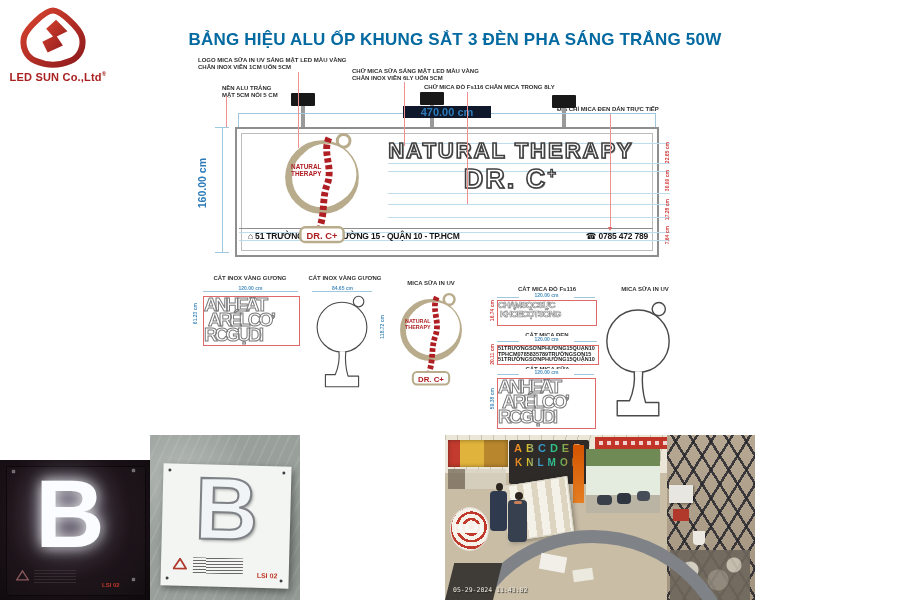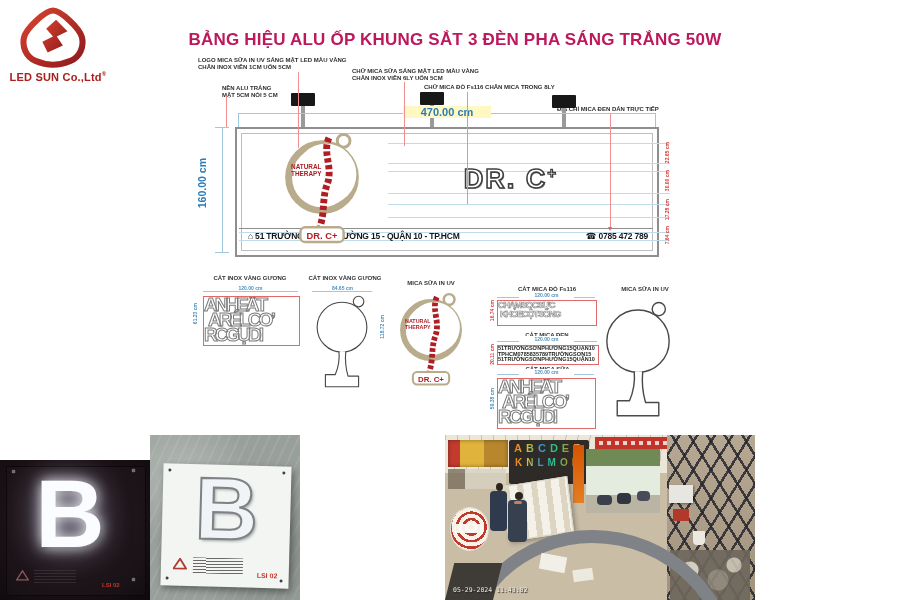--- a/index.html
+++ b/index.html
@@ -1,21 +1,21 @@
 <!DOCTYPE html>
 <html><head>
 <meta charset="utf-8">
 <style>
   html,body{margin:0;padding:0;background:#ffffff;}
   #canvas{position:relative;width:900px;height:600px;background:#fff;overflow:hidden;
           font-family:"Liberation Sans","DejaVu Sans",sans-serif;}
   .abs{position:absolute;}
   
   .company{color:#a8201f;font-weight:bold;font-size:11px;letter-spacing:0.2px;}
-  .title{font-size:17px;font-weight:bold;color:#be185d;text-align:center;letter-spacing:0.2px;}
+  .title{font-size:17px;font-weight:bold;color:#0369a1;text-align:center;letter-spacing:0.2px;}
   
   .note{font-size:6px;line-height:7px;font-weight:600;color:#2e2e2e;letter-spacing:0;}
   .rl{width:1px;background:#ef8f8f;}
   .arrow-down{width:0;height:0;border-left:2.5px solid transparent;border-right:2.5px solid transparent;border-top:4px solid #e06363;}
   
   .bluedim{color:#2b7bb9;font-weight:bold;}
   .dimline{background:#9fc8de;}
   .bl{position:absolute;height:1px;background:#bedcec;}
   .vtext{writing-mode:vertical-rl;transform:rotate(180deg);white-space:nowrap;}
   .rdim{font-size:5px;color:#d34040;font-weight:600;}
@@ -107,21 +107,21 @@
   <div class="abs fl" style="left:291px;top:93px;width:24px;height:13px;"></div>
   <div class="abs stem" style="left:301px;top:106px;width:4px;height:21px;"></div>
   <div class="abs fl" style="left:420px;top:92px;width:24px;height:13px;"></div>
   <div class="abs stem" style="left:430px;top:105px;width:4px;height:22px;"></div>
   <div class="abs fl" style="left:552px;top:95px;width:24px;height:13px;"></div>
   <div class="abs stem" style="left:562px;top:108px;width:4px;height:19px;"></div>
 
   <div class="abs dimline" style="left:238px;top:113px;width:418px;height:1px;"></div>
   <div class="abs dimline" style="left:238px;top:113px;width:1px;height:14px;"></div>
   <div class="abs dimline" style="left:655px;top:113px;width:1px;height:14px;"></div>
-  <div class="abs bluedim" style="left:403px;top:106px;width:88px;font-size:11px;text-align:center;background:#fef9c3;">470.00 cm</div>
+  <div class="abs bluedim" style="left:403px;top:106px;width:88px;font-size:11px;text-align:center;background:#0f172a;">470.00 cm</div>
 
   <div class="abs dimline" style="left:222px;top:127px;width:1px;height:126px;"></div>
   <div class="abs dimline" style="left:215px;top:127px;width:14px;height:1px;"></div>
   <div class="abs dimline" style="left:215px;top:252px;width:14px;height:1px;"></div>
   <div class="abs bluedim vtext" style="left:196px;top:158px;font-size:10.5px;">160.00 cm</div>
 
   <div class="abs sign-outer" style="left:235px;top:127px;width:420px;height:126px;">
     <div class="sign-inner"></div>
   </div>
 
@@ -144,20 +144,21 @@
     <circle cx="62" cy="9" r="6.5" fill="#fff" stroke="#b9ac8c" stroke-width="3"></circle>
     <circle cx="40" cy="46" r="34" fill="#fff" stroke="#b9ac8c" stroke-width="7"></circle>
     <circle cx="44" cy="43" r="31" fill="#fff"></circle>
     <path d="M47,6 C40,22 52,36 45,54 C40,68 43,82 38,96" fill="none" stroke="#ae1e23" stroke-width="7" stroke-dasharray="4.5,2.5"></path>
     <text x="24" y="38" font-size="6.5" font-weight="bold" fill="#ae1e23" text-anchor="middle">NATURAL</text>
     <text x="24" y="45" font-size="6.5" font-weight="bold" fill="#ae1e23" text-anchor="middle">THERAPY</text>
     <rect x="18" y="97" width="44" height="15" rx="5" fill="#fff" stroke="#b9ac8c" stroke-width="2.5"></rect>
     <text x="40" y="108.5" font-size="9.5" font-weight="bold" fill="#ae1e23" text-anchor="middle">DR. C+</text>
   </svg>
 
+  <div class="abs outline-txt" style="left:375px;top:138px;width:272px;font-size:22px;z-index:3;">NATURAL THERAPY</div>
   <div class="abs outline-txt" style="left:375px;top:164px;width:272px;font-size:27px;z-index:3;">
     <span>DR. C</span><sup style="font-size:15px;-webkit-text-stroke:1.2px #3f3f3f;">+</sup>
   </div>
   <div class="abs" style="left:248px;top:231px;width:400px;display:flex;justify-content:space-between;z-index:3;">
     <span class="addr">
       <span>⌂</span>
       <span>51 TRƯỜNG SƠN - PHƯỜNG 15 - QUẬN 10 - TP.HCM</span>
     </span>
     <span class="addr">
       <span>☎</span>

